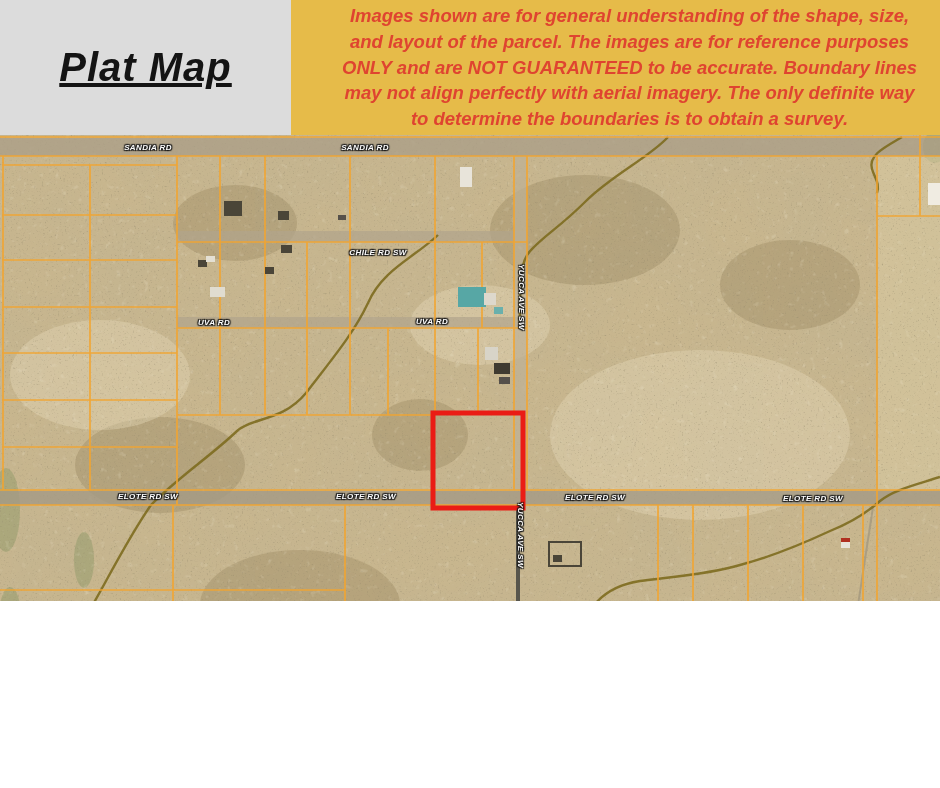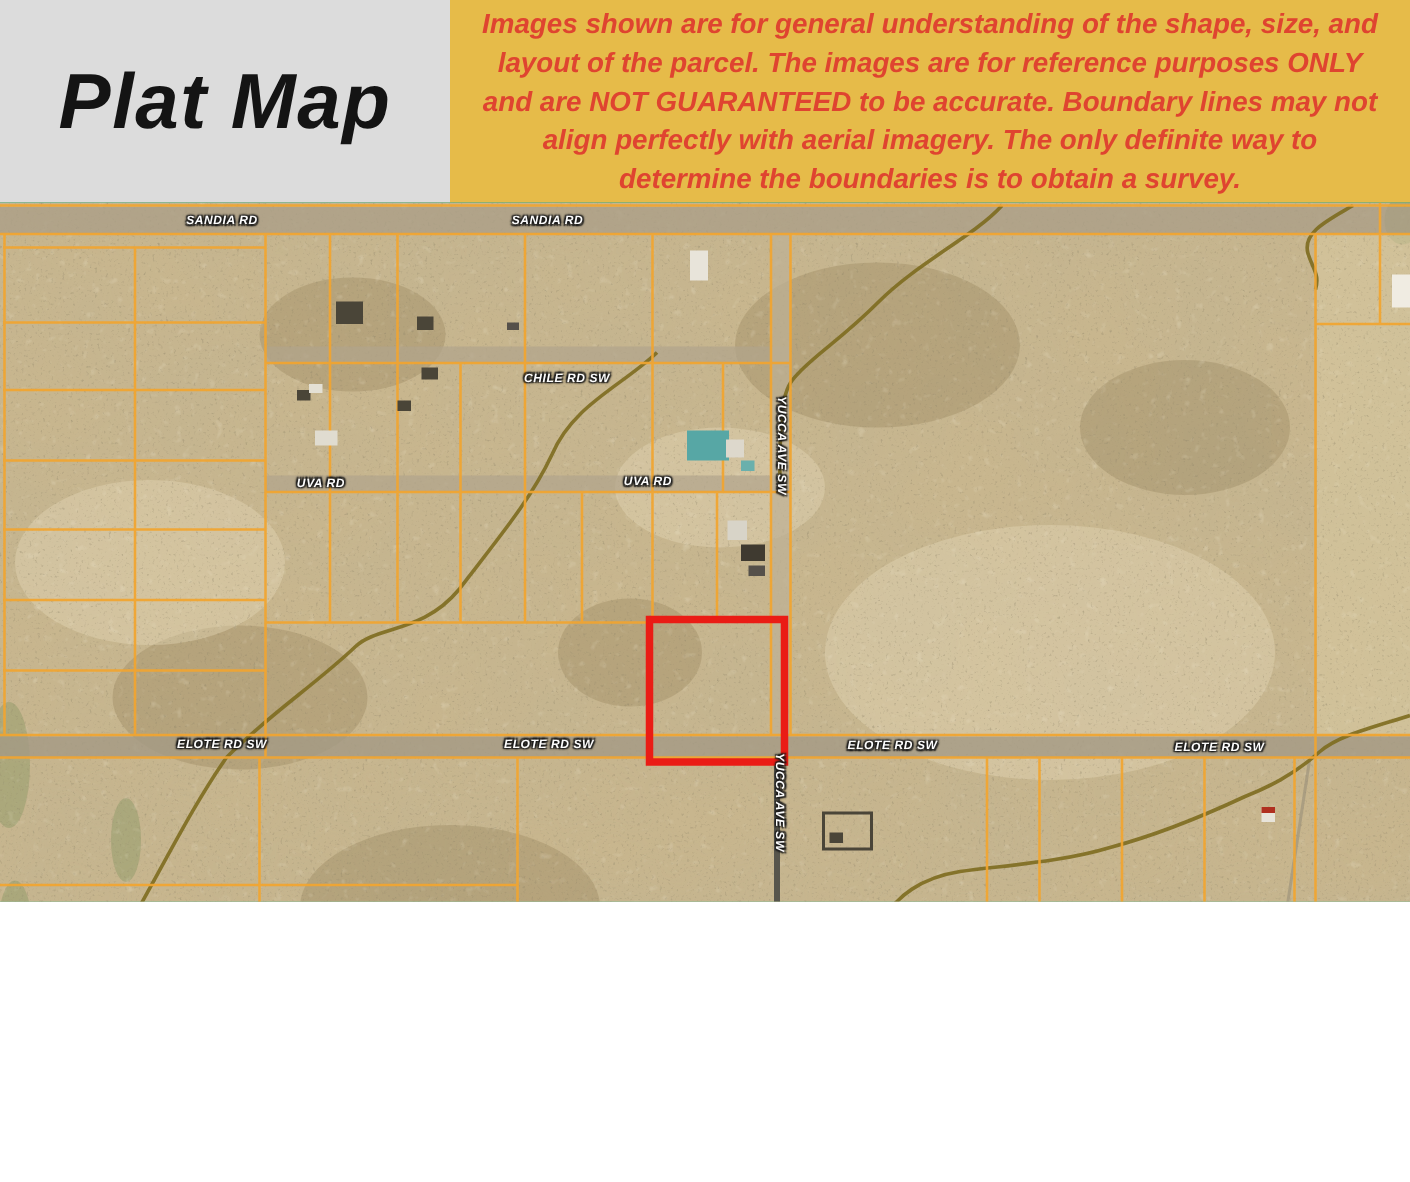--- a/index.html
+++ b/index.html
@@ -2,27 +2,27 @@
 <html><head>
 <meta charset="utf-8">
 <style>
   html,body{margin:0;padding:0;}
   body{width:940px;height:788px;overflow:hidden;font-family:"Liberation Sans",sans-serif;background:#fff;}
   #stage{position:relative;width:940px;height:788px;overflow:hidden;}
 
   
   #header{position:absolute;left:0;top:0;width:940px;height:135px;display:flex;}
   #title-panel{width:300px;height:135px;background:#dcdcdc;display:flex;align-items:center;justify-content:center;}
-  #title-panel h1{margin:0;font-style:italic;font-weight:600;font-size:52px;letter-spacing:1px;color:#141414;}
-  #banner{width:640px;height:135px;background:#e6bb49;display:flex;align-items:center;justify-content:center;}
+  #title-panel h1{margin:0;font-style:italic;font-weight:600;font-size:40px;letter-spacing:1px;color:#141414;text-decoration:underline;}
+  #banner{width:640px;height:135px;background:#e6bb49;display:flex;align-items:center;justify-content:center;padding-left:28px;}
   #banner p{margin:0;padding:6px 18px;font-style:italic;font-weight:600;font-size:18.5px;line-height:1.4;
             color:#df4430;text-align:center;}
 
   
-  #map{position:absolute;left:0;top:135px;width:940px;height:466px;background:#15803d;overflow:hidden;}
+  #map{position:absolute;left:0;top:135px;width:940px;height:466px;background:#4c1d95;overflow:hidden;}
   #map svg{position:absolute;left:0;top:0;}
   #map-labels{position:absolute;left:0;top:0;width:940px;height:653px;}
 
   .road-label{position:absolute;white-space:nowrap;color:#fdfdfd;font-size:8px;font-weight:bold;font-style:italic;
       letter-spacing:.4px;text-shadow:0 0 2px #1a1a1a,1px 1px 1px #1a1a1a,-1px -1px 1px #1a1a1a,1px -1px 1px #1a1a1a,-1px 1px 1px #1a1a1a;}
   .elev-label{position:absolute;white-space:nowrap;color:#f2df3c;font-size:9.5px;font-weight:bold;
       letter-spacing:.5px;text-shadow:0 0 2px #2a2400,1px 1px 0 #2a2400,-1px -1px 0 #2a2400,1px -1px 0 #2a2400,-1px 1px 0 #2a2400;}
 </style>
 </head>
 <body>

